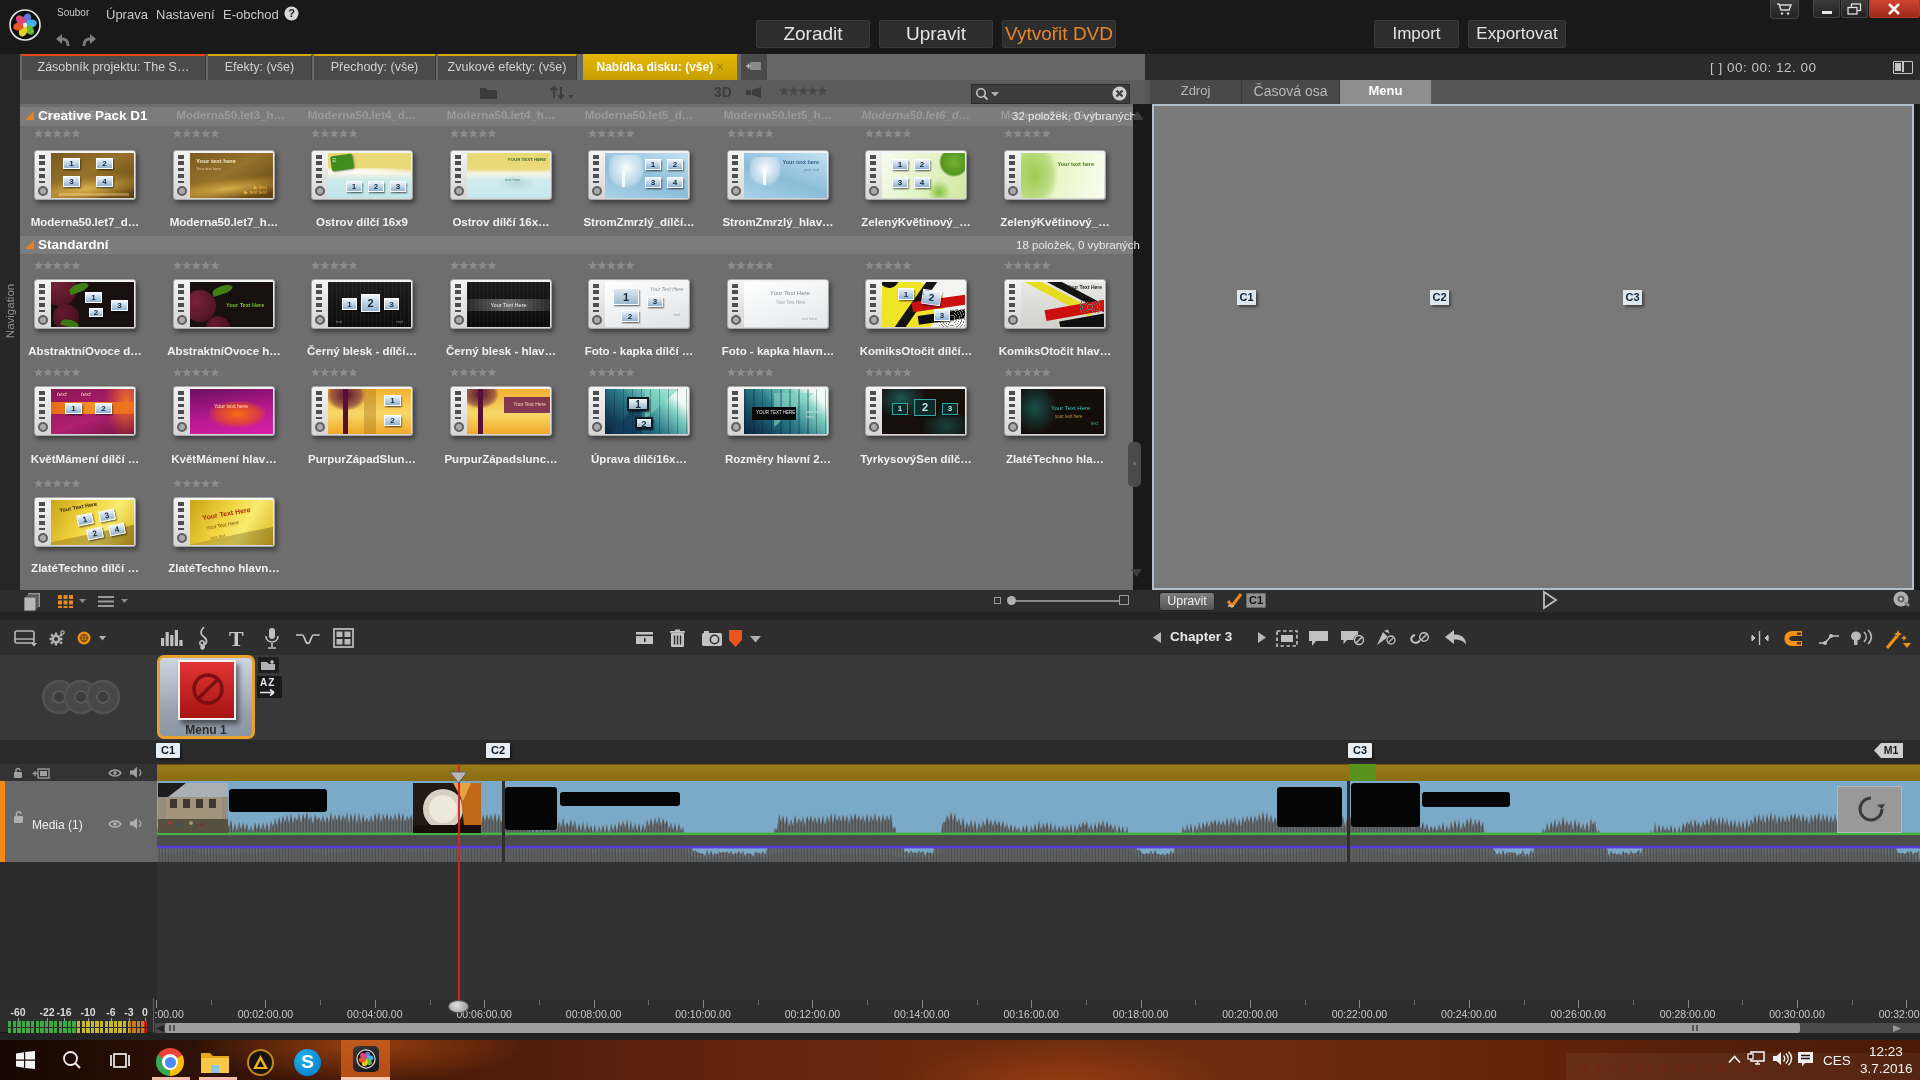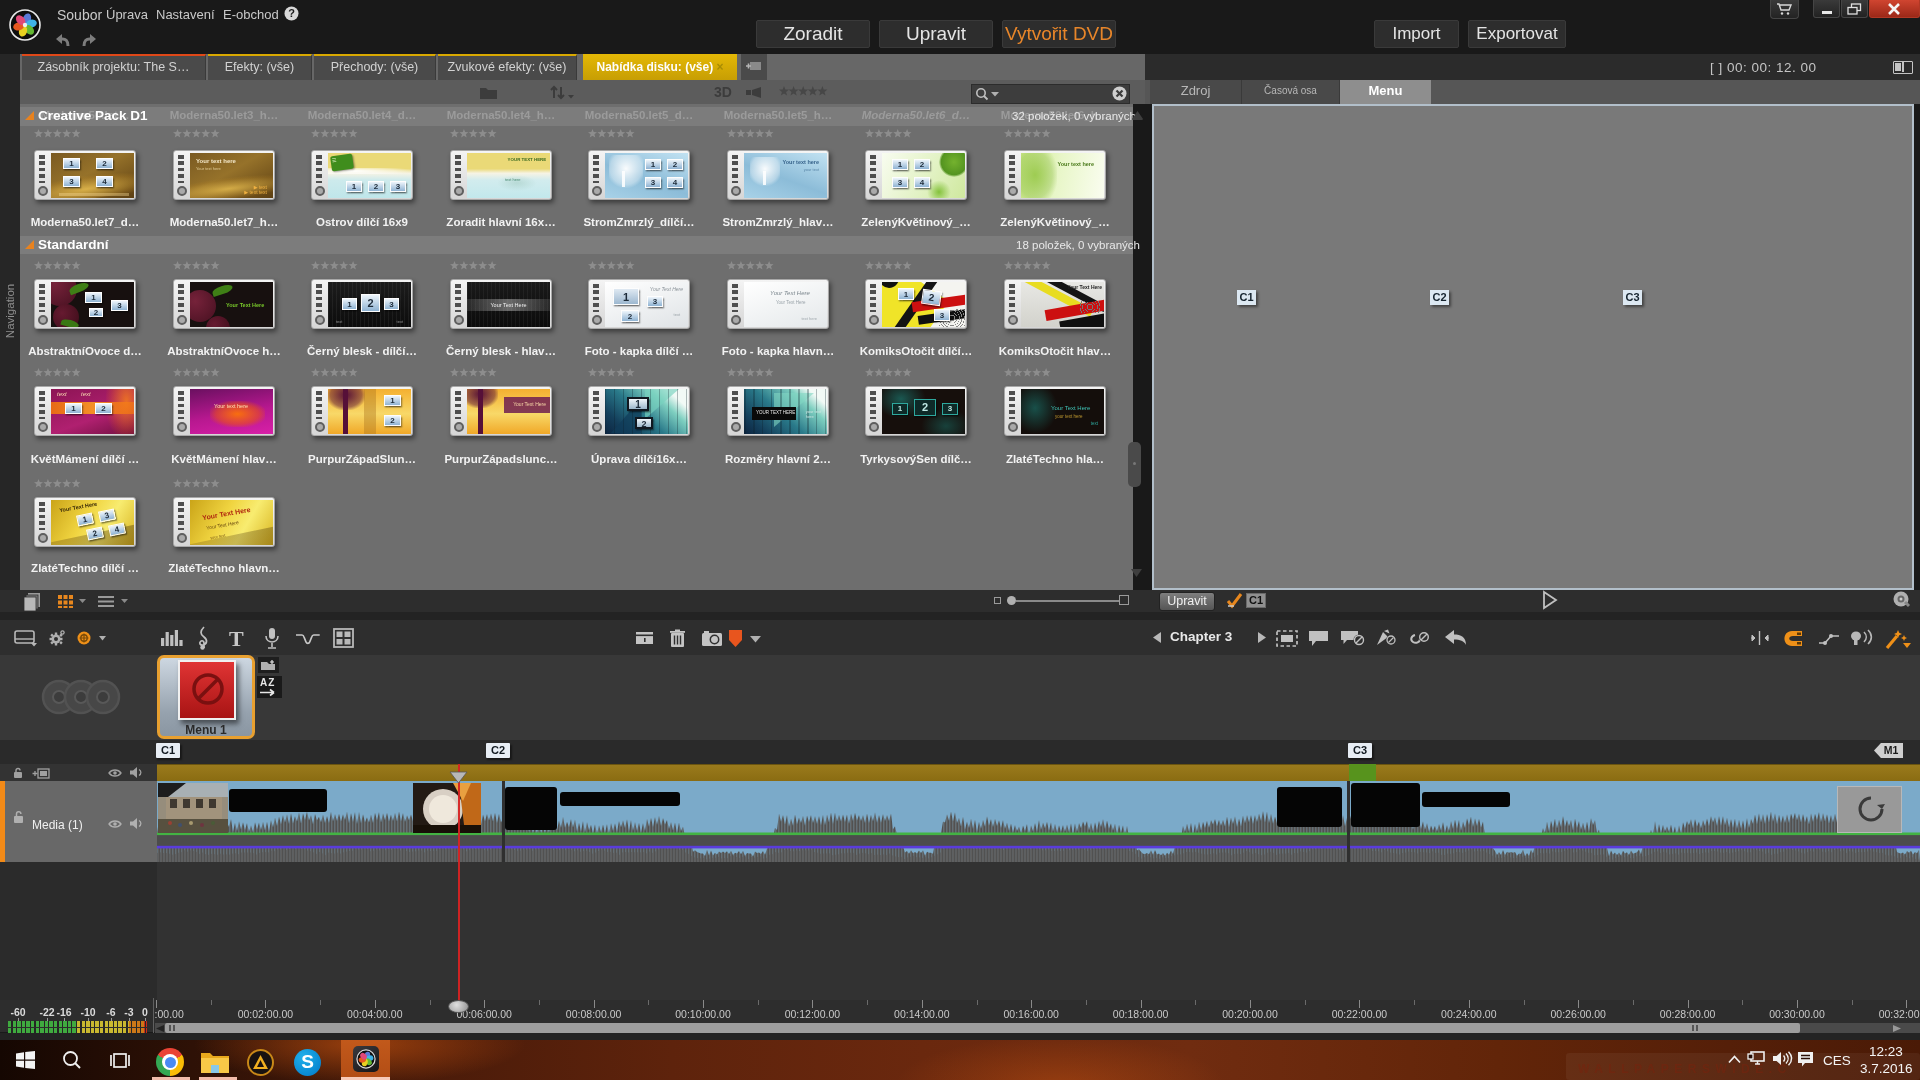--- a/index.html
+++ b/index.html
@@ -22,21 +22,21 @@
 <g>
 <ellipse cx="16" cy="9.5" rx="4" ry="5.5" fill="#5a7ad8" transform="rotate(18 16 16)"></ellipse>
 <ellipse cx="16" cy="9.5" rx="4" ry="5.5" fill="#3fb3e8" transform="rotate(78 16 16)"></ellipse>
 <ellipse cx="16" cy="9.5" rx="4" ry="5.5" fill="#64b832" transform="rotate(138 16 16)"></ellipse>
 <ellipse cx="16" cy="9.5" rx="4" ry="5.5" fill="#e8d020" transform="rotate(198 16 16)"></ellipse>
 <ellipse cx="16" cy="9.5" rx="4" ry="5.5" fill="#e85820" transform="rotate(258 16 16)"></ellipse>
 <ellipse cx="16" cy="9.5" rx="4" ry="5.5" fill="#e04878" transform="rotate(-42 16 16)"></ellipse>
 <circle cx="16" cy="16" r="2.2" fill="#f0f0f0"></circle>
 </g>
     </svg>
-    <div class="tx" style="left:57px;top:7px;font-size:14px;color:#c9c9c9;">Soubor</div>
+    <div class="tx" style="left:57px;top:7px;font-size:10px;color:#c9c9c9;">Soubor</div>
     <div class="tx" style="left:106px;top:7px;font-size:13px;color:#c9c9c9;">Úprava</div>
     <div class="tx" style="left:156px;top:7px;font-size:13px;color:#c9c9c9;">Nastavení</div>
     <div class="tx" style="left:223px;top:7px;font-size:13px;color:#c9c9c9;">E-obchod</div>
     <svg style="left:284px;top:6px" width="15" height="15" viewBox="0 0 15 15">
       <circle cx="7.5" cy="7.5" r="7" fill="#d8d8d8"></circle>
       <text x="7.5" y="11" font-size="11" font-weight="bold" text-anchor="middle" fill="#1a1a1a">?</text>
     </svg>
     <svg style="left:52px;top:33px" width="48" height="16" viewBox="0 0 48 16">
 <path d="M4 6 L10 1 L10 11 Z" fill="#7d7d7d"></path>
       <path d="M9 6 Q16 5 16 13" stroke="#7d7d7d" stroke-width="3" fill="none"></path>
@@ -136,21 +136,21 @@
 <path d="M16 5 l4 4.5 l4 -4.5 Z" fill="#b0b0b0"></path>
     </svg>
     <div class="tx" style="left:1001px;top:106px;font-size:13px;font-style:italic;color:#9a9a9a;">Hledat aktuální náhled</div>
     <svg style="left:1112px;top:86px" width="15" height="15" viewBox="0 0 15 15">
 <circle cx="7.5" cy="7.5" r="7" fill="#cfcfcf"></circle>
       <path d="M4.5 4.5 L10.5 10.5 M10.5 4.5 L4.5 10.5" stroke="#3d3d3d" stroke-width="2.2"></path>
     </svg>
     <div style="position:absolute;left:20px;top:104px;width:1113px;height:486px;background:#6e6e6e;"></div>
     <div style="position:absolute;left:20px;top:107px;width:1113px;height:19px;background:#7c7c7c;"></div>
     <div class="gname" style="left:24px;top:109px;width:122px;">Moderna50.let…</div>
-    <div class="gname" style="left:163px;top:109px;width:122px;">Moderna50.let3_h…</div>
+    <div class="gname" style="left:163px;top:109px;width:122px;text-align:right;">Moderna50.let3_h…</div>
     <div class="gname" style="left:301px;top:109px;width:122px;">Moderna50.let4_d…</div>
     <div class="gname" style="left:440px;top:109px;width:122px;">Moderna50.let4_h…</div>
     <div class="gname" style="left:578px;top:109px;width:122px;">Moderna50.let5_d…</div>
     <div class="gname" style="left:717px;top:109px;width:122px;">Moderna50.let5_h…</div>
     <div class="gname" style="left:855px;top:109px;width:122px;font-style:italic;">Moderna50.let6_d…</div>
     <div class="gname" style="left:994px;top:109px;width:122px;">Moderna50.let6_h…</div>
     <svg style="left:25px;top:111px" width="9" height="9" viewBox="0 0 9 9">
       <path d="M0 9 L9 9 L9 0 Z" fill="#e8821e" transform="rotate(0 4.5 4.5)"></path>
     </svg>
     <div class="tx" style="left:38px;top:108px;font-size:13.5px;font-weight:bold;color:#ffffff;">Creative Pack D1</div>
@@ -270,21 +270,21 @@
     <div class="thumb" style="left:450px;top:150px;width:102px;height:50px;">
       <div class="perf"></div>
       <div class="donut"></div>
       <div class="im">
         <div style="position:absolute;inset:0;background:linear-gradient(180deg,#ead977 0 35%,#f6f3e4 45%,#d2ecee 60%,#c2e8ec);"></div>
         <div style="position:absolute;right:4px;top:4px;font-size:8px;font-weight:bold;color:#3a6a20;transform:scale(0.55);transform-origin:100% 0;">YOUR TEXT HERE</div>
         <div style="position:absolute;left:30px;top:22px;width:40px;height:16px;background:radial-gradient(ellipse,rgba(160,200,190,0.5),transparent 70%);"></div>
         <div style="position:absolute;left:38px;top:24px;font-size:8px;color:#4a8a70;transform:scale(0.5);transform-origin:0 0;">text here</div>
       </div>
     </div>
-    <div class="name" style="left:440px;top:216px;width:122px;">Zoradit hlavní 16x…</div>
+    <div class="name" style="left:440px;top:216px;width:122px;">Ostrov dílčí 16x…</div>
     <svg style="left:588px;top:129px" width="48" height="9" viewBox="0 0 48 9">
       <g transform="translate(0.0,0)">
         <path d="M4.5 0 L5.7 3.1 L9 3.3 L6.4 5.3 L7.3 8.5 L4.5 6.7 L1.7 8.5 L2.6 5.3 L0 3.3 L3.3 3.1 Z" fill="#8d8d8d"></path>
       </g>
       <g transform="translate(9.4,0)">
         <path d="M4.5 0 L5.7 3.1 L9 3.3 L6.4 5.3 L7.3 8.5 L4.5 6.7 L1.7 8.5 L2.6 5.3 L0 3.3 L3.3 3.1 Z" fill="#8d8d8d"></path>
       </g>
       <g transform="translate(18.8,0)">
         <path d="M4.5 0 L5.7 3.1 L9 3.3 L6.4 5.3 L7.3 8.5 L4.5 6.7 L1.7 8.5 L2.6 5.3 L0 3.3 L3.3 3.1 Z" fill="#8d8d8d"></path>
       </g>
@@ -984,21 +984,21 @@
     <div style="position:absolute;left:1145px;top:80px;width:775px;height:24px;background:#565656;"></div>
     <div class="tx" style="left:1710px;top:60px;font-size:13.5px;color:#c4c4c4;letter-spacing:0.5px;">[ ] 00: 00: 12. 00</div>
     <div style="position:absolute;left:1893px;top:61px;width:20px;height:13px;border:1.5px solid #c4c4c4;border-radius:1px;">
       <div style="position:absolute;left:8px;top:0px;width:1.5px;height:10px;background:#c4c4c4;"></div>
       <div style="position:absolute;left:1px;top:1px;width:6px;height:8px;background:#c4c4c4;"></div>
     </div>
     <div style="position:absolute;left:1150px;top:80px;width:92px;height:24px;background:#494949;border-right:1px solid #3a3a3a;">
       <div style="text-align:center;line-height:22px;font-size:13px;color:#b8b8b8;">Zdroj</div>
     </div>
     <div style="position:absolute;left:1242px;top:80px;width:98px;height:24px;background:#494949;border-right:1px solid #3a3a3a;">
-      <div style="text-align:center;line-height:22px;font-size:10px;color:#b8b8b8;">Časová osa</div>
+      <div style="text-align:center;line-height:22px;font-size:14px;color:#b8b8b8;">Časová osa</div>
     </div>
     <div style="position:absolute;left:1340px;top:80px;width:91px;height:24px;background:#8e8e8e;">
       <div style="text-align:center;line-height:22px;font-size:13px;font-weight:bold;color:#ffffff;">Menu</div>
     </div>
     <div style="position:absolute;left:1152px;top:104px;width:762px;height:486px;background:#797979;border:2px solid #b2bfca;"></div>
     <div style="position:absolute;left:1237px;top:290px;width:19px;height:15px;background:#dce8f2;box-shadow:1.5px 2px 2.5px rgba(0,0,0,0.45);">
       <div style="text-align:center;line-height:15px;font-size:11px;font-weight:bold;color:#15232e;">C1</div>
     </div>
     <div style="position:absolute;left:1430px;top:290px;width:19px;height:15px;background:#dce8f2;box-shadow:1.5px 2px 2.5px rgba(0,0,0,0.45);">
       <div style="text-align:center;line-height:15px;font-size:11px;font-weight:bold;color:#15232e;">C2</div>

